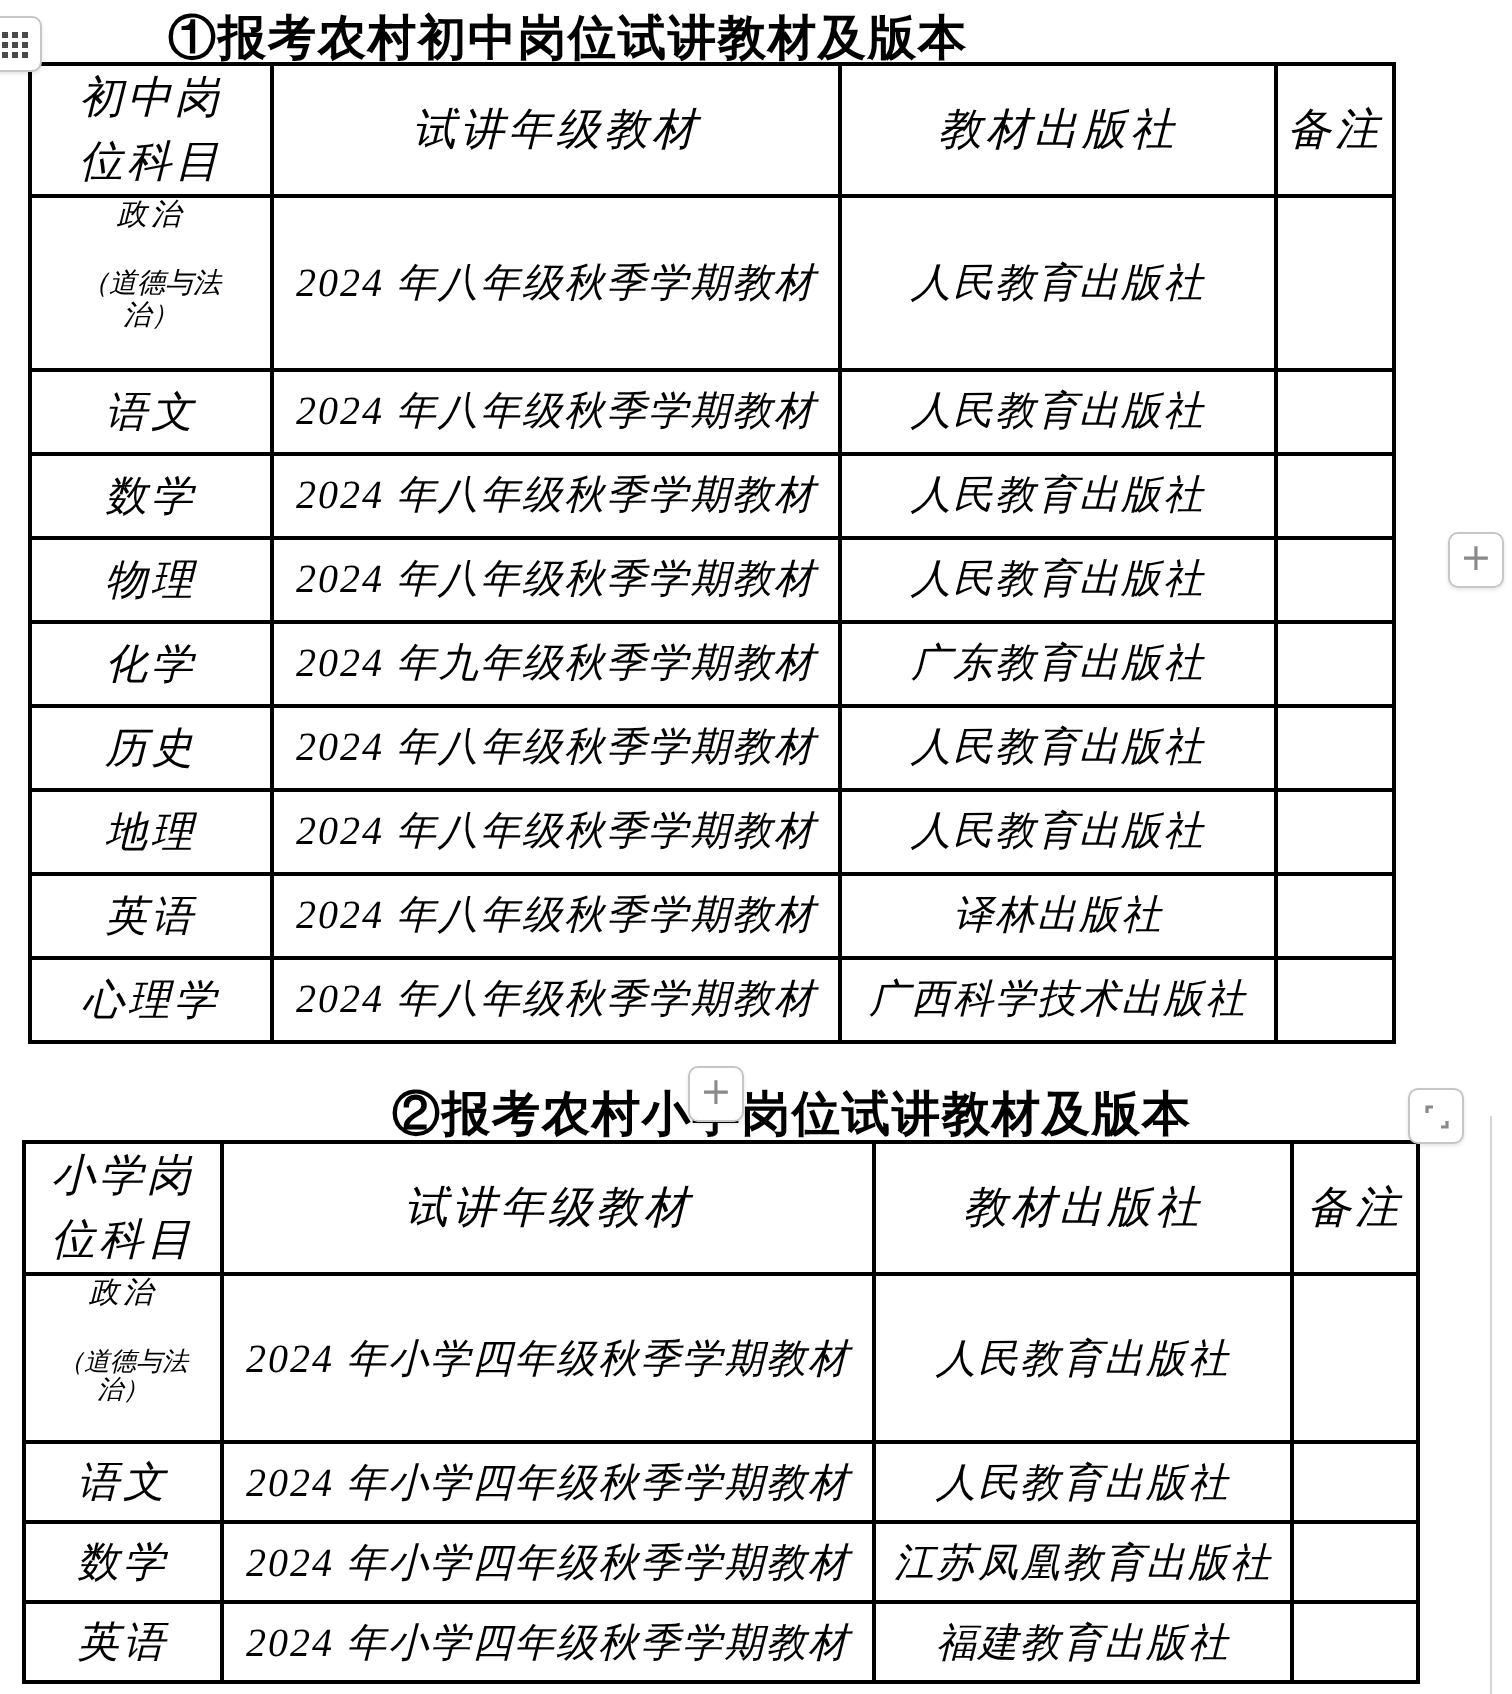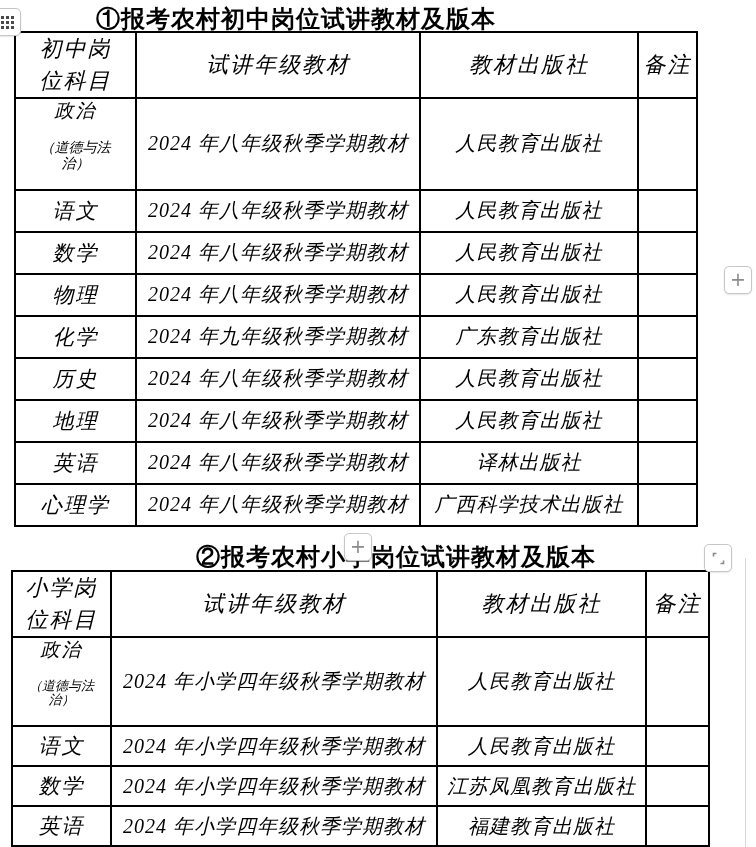--- a/index.html
+++ b/index.html
@@ -2,21 +2,21 @@
 <html><head>
 <meta charset="utf-8">
 <style>
   html,body{margin:0;padding:0;}
   body{
     width:756px;height:847px;position:relative;overflow:hidden;
     background:#ffffff;color:#000;
     font-family:"Liberation Serif","DejaVu Serif",serif;
   }
   .title{position:absolute;font-weight:bold;font-size:24px;letter-spacing:1px;white-space:nowrap;}
-  .title1{left:96px;top:3px;}
+  .title1{left:84px;top:3px;}
   .title2{left:196px;top:541px;}
 
   table.doc-table{border-collapse:collapse;table-layout:fixed;position:absolute;font-style:italic;}
   table.doc-table td{border:2px solid #000;text-align:center;vertical-align:middle;padding:0;overflow:hidden;}
 
   .t1{left:14px;top:31px;width:682px;}
   .t1 col.c1{width:121px}.t1 col.c2{width:284px}.t1 col.c3{width:218px}.t1 col.c4{width:59px}
   .t1 tr{height:42px}
   .t1 tr.hdr{height:64px}
   .t1 tr.r0{height:66px}
@@ -25,21 +25,21 @@
   .t2 col.c1{width:99px}.t2 col.c2{width:326px}.t2 col.c3{width:209px}.t2 col.c4{width:63px}
   .t2 tr{height:40px}
   .t2 tr.hdr{height:60px}
   .t2 tr.r0{height:67px}
 
   td.h{font-size:22px;letter-spacing:2px;}
   .hwrap{display:inline-block;width:76px;line-height:1.45;letter-spacing:2px;}
   td.subj{font-size:21px;letter-spacing:2px;}
   td.book{font-size:20px;letter-spacing:1px;}
   td.pub{font-size:20px;letter-spacing:1px;}
-  tr.r0 td.subj .sname{font-size:19px;line-height:1.25;}
+  tr.r0 td.subj .sname{font-size:15px;line-height:1.25;}
   .note{font-size:14px;line-height:1.15;letter-spacing:0;width:88px;margin:17px auto;}
   .t2 .note{font-size:13px;width:76px;}
 
   .float-btn{
     position:absolute;width:28px;height:28px;box-sizing:border-box;
     background:#fff;border:1px solid #c6c6c6;border-radius:5px;
     box-shadow:0 1px 2px rgba(0,0,0,0.10);
     display:flex;align-items:center;justify-content:center;
     color:#8a8a8a;z-index:5;cursor:pointer;
     font-family:"DejaVu Sans","Liberation Sans",sans-serif;

